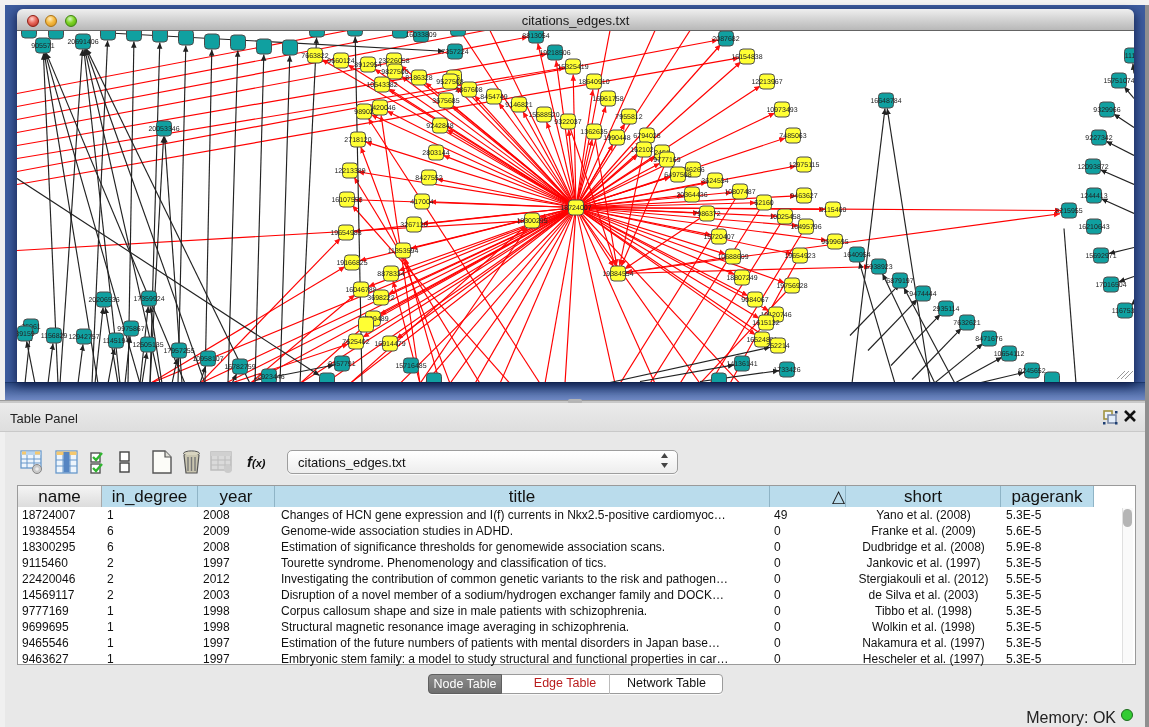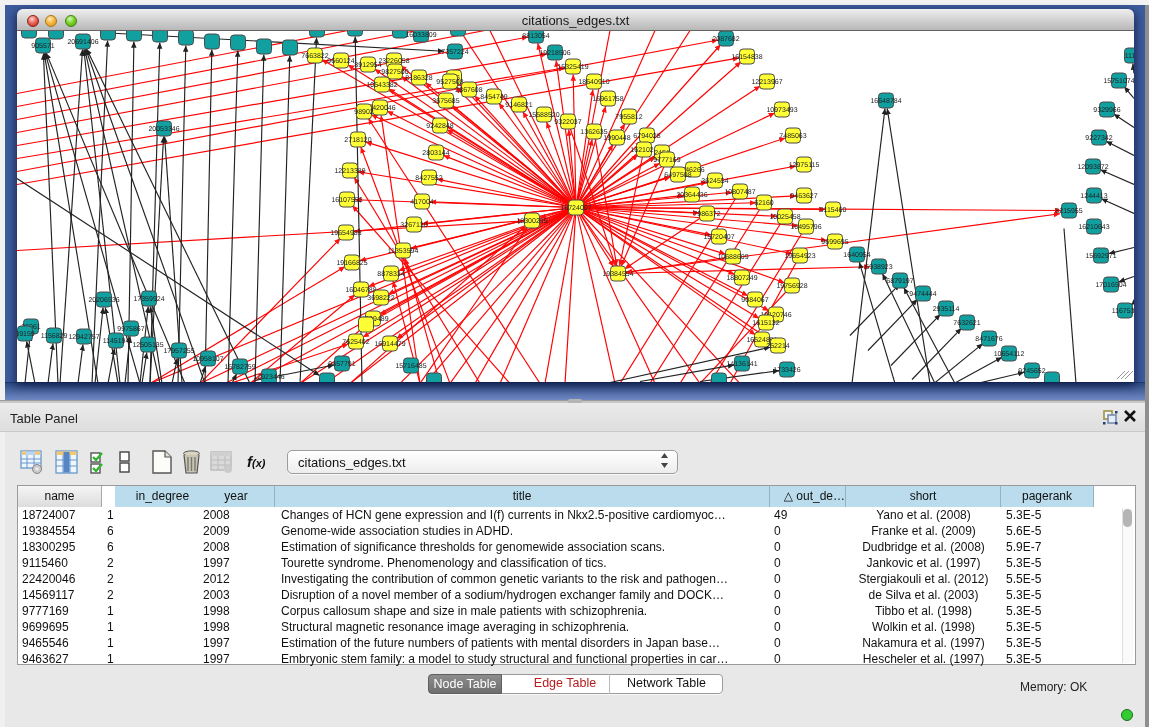--- a/index.html
+++ b/index.html
@@ -26,43 +26,43 @@
 #tptxt{left:10px;top:411px;font-size:13px;color:#222}
 #tpx{left:1123px;top:409px;width:14px;height:14px}
 #tpfloat{left:1103px;top:410px;width:14px;height:13px}
 
 .tbi{top:450px}
 #ddl{left:287px;top:450px;width:391px;height:24px;border:1px solid #9d9d9d;border-radius:5px;background:linear-gradient(#ffffff,#ededed);box-shadow:0 1px 1px rgba(255,255,255,.8)}
 #ddltxt{left:298px;top:455px;font-size:13px;color:#111}
 #ddlarr{left:660px;top:452px;font-size:10px;color:#333;letter-spacing:0}
 
 #tbl{left:17px;top:485px;width:1119px;height:180px;border:1px solid #9a9a9a;background:#fff}
-.th{position:absolute;top:486px;height:21px;font-size:12px;color:#111;text-align:center;line-height:21px;border-right:1px solid #8fb4c6;background:#badcec}
+.th{position:absolute;top:486px;height:21px;font-size:17px;color:#111;text-align:center;line-height:21px;border-right:1px solid #8fb4c6;background:#badcec}
 #th0{left:18px;width:84px;background:linear-gradient(#f5f5f5,#dcdcdc);border-right:1px solid #a8a8a8}
-#th1{left:115px;width:96px}
+#th1{left:102px;width:96px}
 #th2{left:198px;width:77px}
 #th3{left:275px;width:495px}
 #th4{left:770px;width:76px;text-align:right;padding-left:6px}
 #th5{left:846px;width:155px}
 #th6{left:1001px;width:93px}
 #tbody{left:18px;top:507px;width:1117px;height:157px;background:#fff;font-size:12px;color:#111}
 .tr{position:relative;height:16px;line-height:16px;white-space:nowrap}
 .tr div{position:absolute;overflow:hidden}
 .c0{left:4px;width:80px} .c1{left:89px;width:90px} .c2{left:185px;width:70px}
 .c3{left:263px;width:500px} .c4{left:756px;width:70px}
 .c5{left:828px;width:155px;text-align:center} .c6{left:988px;width:90px}
 #vscroll{left:1122px;top:508px;width:11px;height:155px;background:#fafafa;border-left:1px solid #e0e0e0}
 #vthumb{left:1123px;top:509px;width:9px;height:18px;background:#b5b5b5;border-radius:5px}
 
 #tabs{left:428px;top:674px;width:295px;height:20px;border:1px solid #9b9b9b;border-radius:4px;background:#fff;box-shadow:0 1px 0 rgba(255,255,255,.7)}
 .tab{position:absolute;top:674px;height:20px;font-size:12.5px;line-height:19px;text-align:center}
 #tab0{left:428px;width:74px;background:linear-gradient(#8d8d8d,#6e6e6e);color:#fff;border-radius:4px 0 0 4px;border:1px solid #5f5f5f}
 #tab1{left:521px;width:89px;color:#b91c1c;border-right:1px solid #bbb}
 #tab2{left:610px;width:113px;color:#111}
-#mem{left:1020px;top:680px;width:96px;font-size:12px;color:#222}
+#mem{left:1020px;top:709px;width:96px;text-align:right;font-size:16px;color:#222}
 #memdot{left:1121px;top:709px;width:12px;height:12px;border-radius:50%;background:#33cc33;border:1px solid #1c6b1c}
 svg{display:block}
 </style></head><body>
 <div class="abs" id="topbg"></div>
 <div class="abs" id="topstrip"></div>
 <div class="abs" id="botband"></div>
 <div class="abs" id="leftstrip"></div>
 <div class="abs" id="win"></div>
 <div class="abs" id="canvas">
     <svg width="1117" height="352" viewBox="0 0 1117 352" style="position:absolute;left:0;top:0">
@@ -656,21 +656,21 @@
       <div class="c5">Franke et al. (2009)</div>
       <div class="c6">5.6E-5</div>
     </div>
     <div class="tr">
       <div class="c0">18300295</div>
       <div class="c1">6</div>
       <div class="c2">2008</div>
       <div class="c3">Estimation of significance thresholds for genomewide association scans.</div>
       <div class="c4">0</div>
       <div class="c5">Dudbridge et al. (2008)</div>
-      <div class="c6">5.9E-7</div>
+      <div class="c6">5.9E-8</div>
     </div>
     <div class="tr">
       <div class="c0">9115460</div>
       <div class="c1">2</div>
       <div class="c2">1997</div>
       <div class="c3">Tourette syndrome. Phenomenology and classification of tics.</div>
       <div class="c4">0</div>
       <div class="c5">Jankovic et al. (1997)</div>
       <div class="c6">5.3E-5</div>
     </div>

